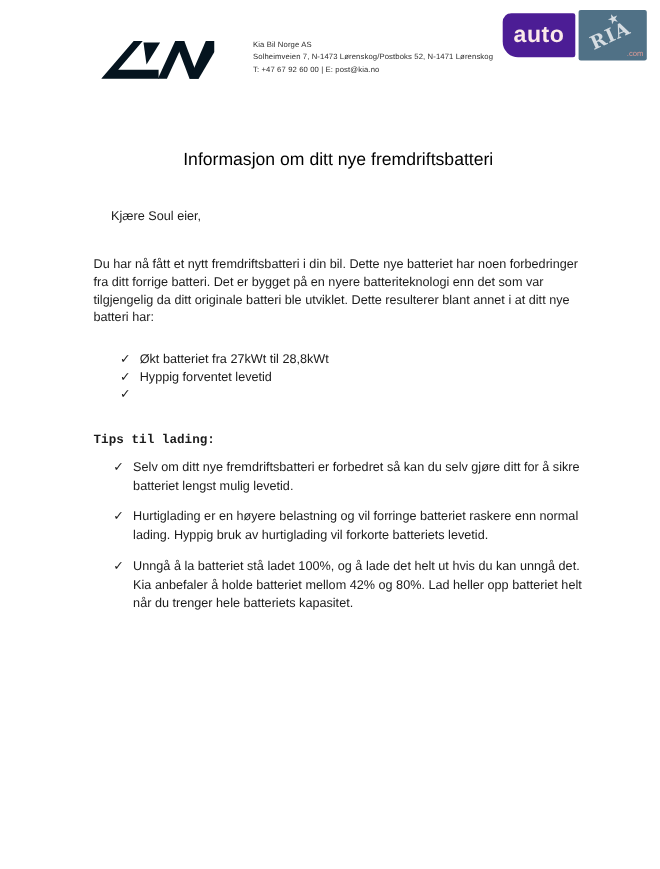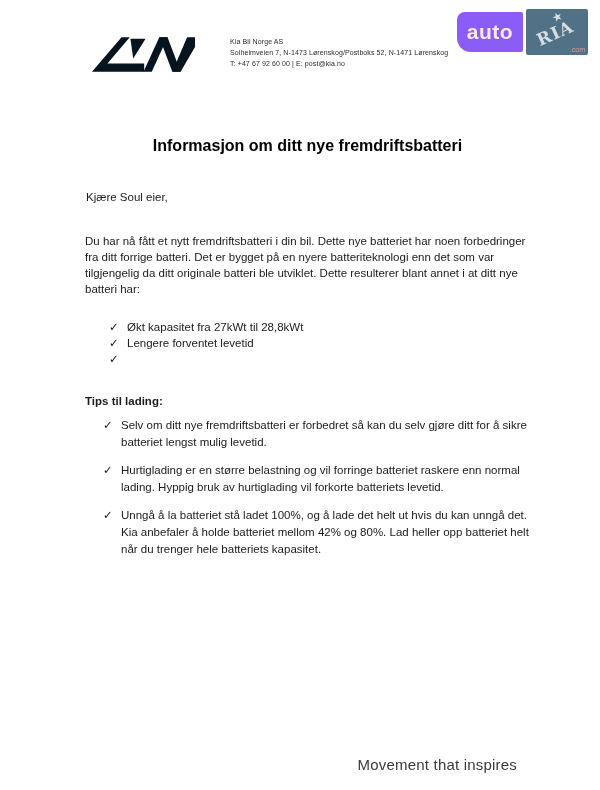--- a/index.html
+++ b/index.html
@@ -6,41 +6,41 @@
   .page{
     position:relative;width:600px;height:790px;background:#ffffff;overflow:hidden;
     font-family:"Liberation Sans",sans-serif;color:#1b1b1b;
   }
   
   .kia-logo{position:absolute;left:92px;top:37px;width:103px;height:35px;}
   .addr{position:absolute;left:230px;top:36px;font-size:7px;line-height:11px;color:#2b2b2b;letter-spacing:.1px;}
   
   .wm{position:absolute;top:9px;right:12px;display:flex;gap:3px;align-items:flex-start;}
   .wm-auto{
-    margin-top:3px;width:66px;height:40px;background:#8b5cf6;border-radius:8px 2px 2px 14px;
+    margin-top:3px;width:66px;height:40px;background:#4c1d95;border-radius:8px 2px 2px 14px;
     display:flex;align-items:center;justify-content:center;
     color:#fbe9e9;font-size:21px;font-weight:bold;letter-spacing:.5px;
   }
   .wm-ria{position:relative;width:62px;height:46px;background:#507186;border-radius:2px;overflow:hidden;}
   .wm-ria .ria-txt{
     position:absolute;left:10px;top:14px;transform:rotate(-24deg);
     font-family:"DejaVu Serif",serif;font-weight:bold;font-size:17px;letter-spacing:1px;color:#d6dde2;
   }
   .wm-ria .ria-star{position:absolute;left:26px;top:1px;font-size:12px;color:#d6dde2;transform:rotate(-24deg);}
   .wm-ria .ria-com{position:absolute;right:3px;bottom:2px;font-size:7px;color:#de9b97;}
   
   .content{padding:0 70px 0 85px;font-size:11.5px;line-height:16px;}
-  .title{margin:136px 0 0;text-align:center;font-size:16px;line-height:19px;font-weight:bold;color:#000;}
-  .salutation{margin:34px 1px 0;}
+  .title{margin:136px 0 0;text-align:center;font-size:16px;line-height:19px;font-weight:normal;color:#000;}
+  .salutation{margin:34px 16px 0;}
   .intro{margin:28px 0 16px;}
   .checklist{margin:22px 0 0;padding:0;list-style:none;}
   .checklist li{display:flex;padding-left:24px;}
   .checklist .check{flex:none;width:18px;}
   .note{margin:26px 0 0;}
-  .tips-heading{margin:26px 0 0;font-weight:bold;}
+  .tips-heading{margin:26px 0 0;font-weight:bold;font-family:Liberation Mono, monospace;}
   .tips{margin:8px 0 0;}
   .tips li{line-height:17px;margin-bottom:11px;padding-left:18px;}
   
   .slogan{position:absolute;top:756px;right:83px;font-size:15px;color:#3a3a3a;letter-spacing:.2px;}
 </style>
 </head>
 <body>
 
 <div class="page">
 
@@ -74,45 +74,44 @@
   <div class="content">
     <h1 class="title">Informasjon om ditt nye fremdriftsbatteri</h1>
 
     <p class="salutation">Kjære Soul eier,</p>
 
     <p class="intro">Du har nå fått et nytt fremdriftsbatteri i din bil. Dette nye batteriet har noen forbedringer fra ditt forrige batteri. Det er bygget på en nyere batteriteknologi enn det som var tilgjengelig da ditt originale batteri ble utviklet. Dette resulterer blant annet i at ditt nye batteri har:</p>
 
     <ul class="checklist">
       <li>
         <span class="check">✓</span>
-        <span>Økt kapasitet fra 27kWt til 28,8kWt</span>
+        <span>Økt batteriet fra 27kWt til 28,8kWt</span>
       </li>
       <li>
         <span class="check">✓</span>
-        <span>Lengere forventet levetid</span>
+        <span>Hyppig forventet levetid</span>
       </li>
       <li>
         <span class="check">✓</span>
       </li>
     </ul>
 
 
     <p class="tips-heading">Tips til lading:</p>
 
     <ul class="checklist tips">
       <li>
         <span class="check">✓</span>
         <span>Selv om ditt nye fremdriftsbatteri er forbedret så kan du selv gjøre ditt for å sikre batteriet lengst mulig levetid.</span>
       </li>
       <li>
         <span class="check">✓</span>
-        <span>Hurtiglading er en større belastning og vil forringe batteriet raskere enn normal lading. Hyppig bruk av hurtiglading vil forkorte batteriets levetid.</span>
+        <span>Hurtiglading er en høyere belastning og vil forringe batteriet raskere enn normal lading. Hyppig bruk av hurtiglading vil forkorte batteriets levetid.</span>
       </li>
       <li>
         <span class="check">✓</span>
         <span>Unngå å la batteriet stå ladet 100%, og å lade det helt ut hvis du kan unngå det. Kia anbefaler å holde batteriet mellom 42% og 80%. Lad heller opp batteriet helt når du trenger hele batteriets kapasitet.</span>
       </li>
     </ul>
   </div>
 
-  <div class="slogan">Movement that inspires</div>
 
 </div>
 
 </body></html>

